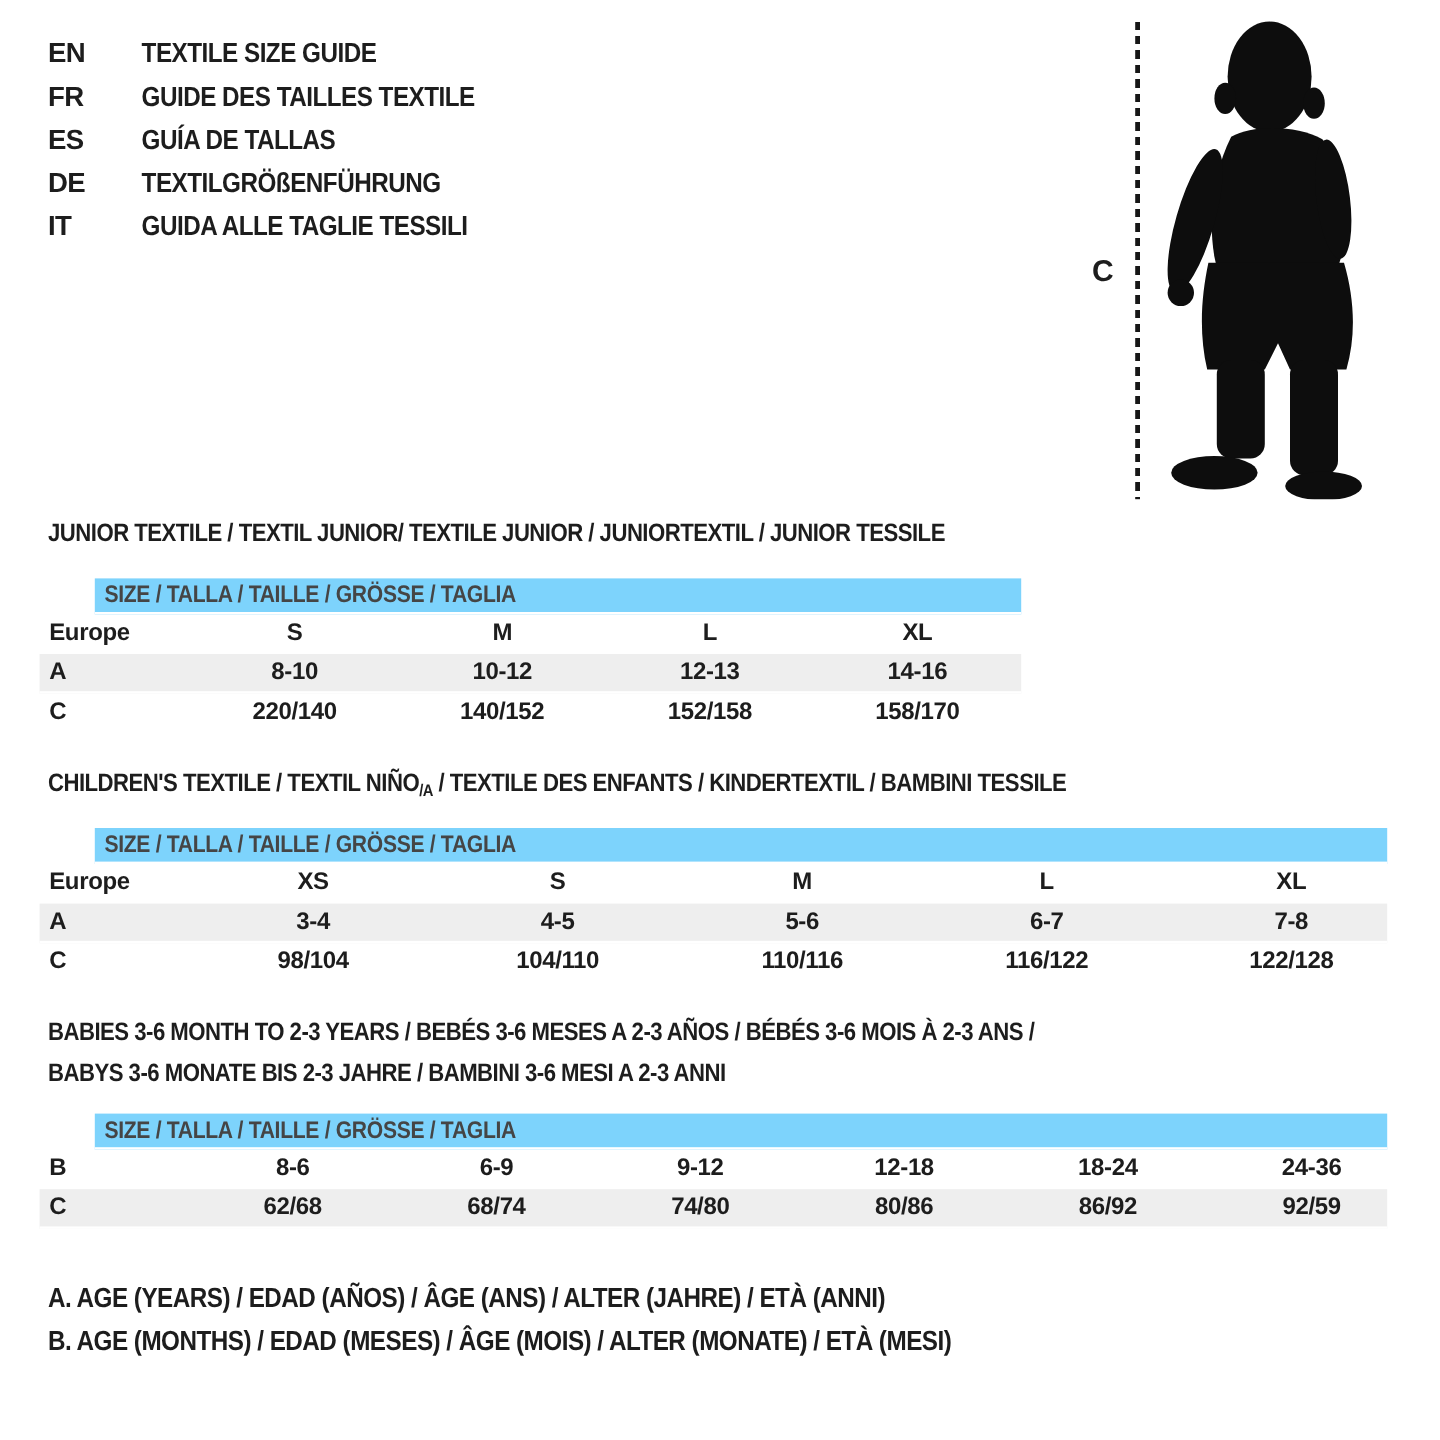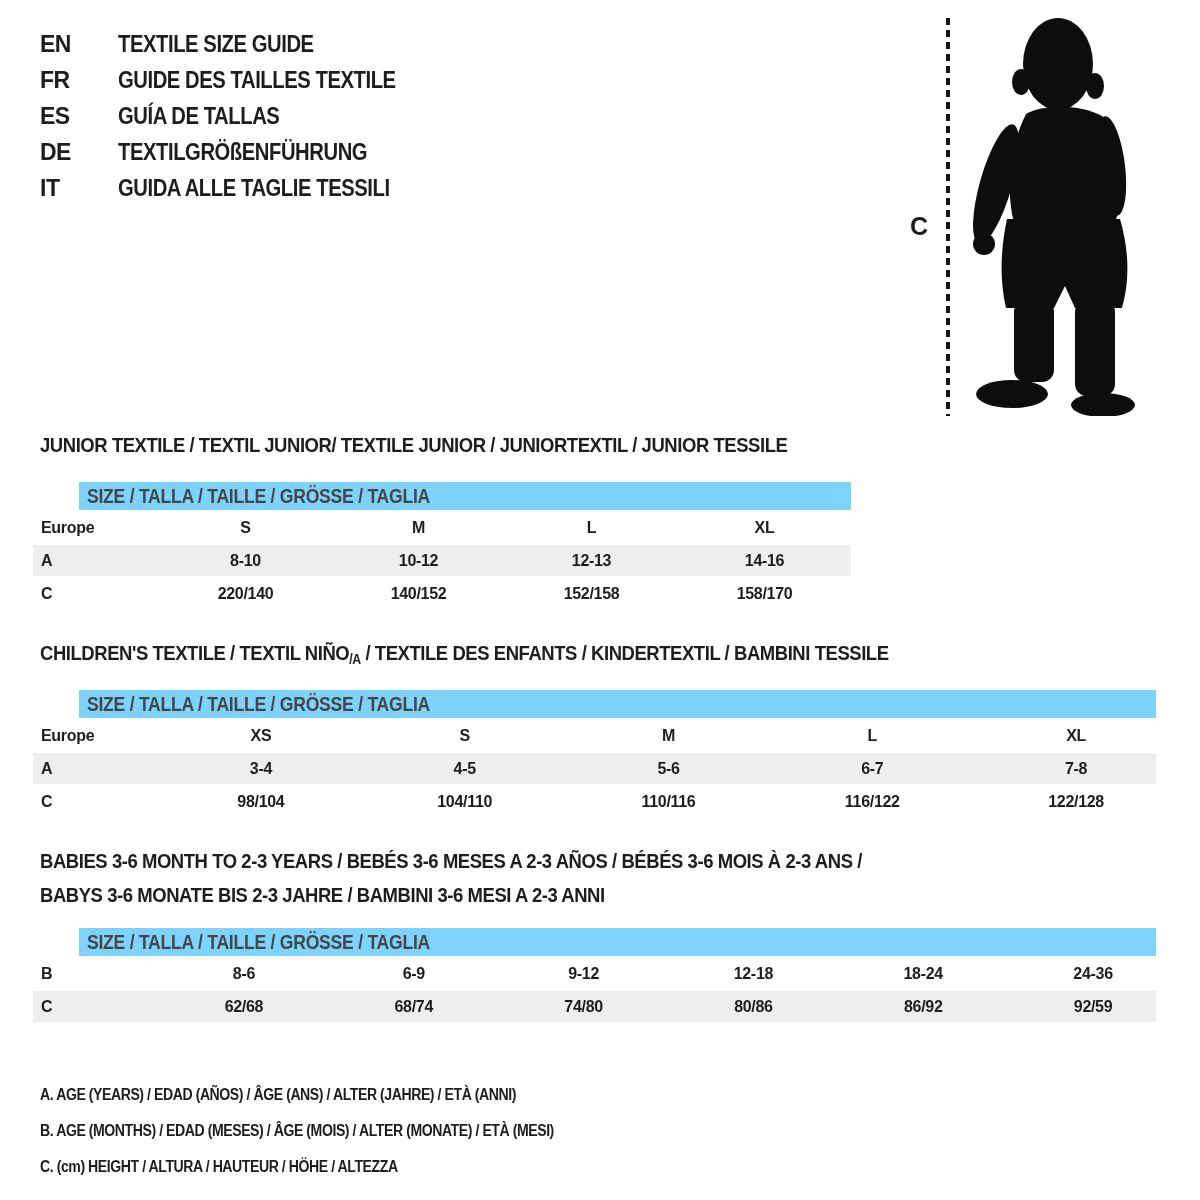--- a/index.html
+++ b/index.html
@@ -32,27 +32,27 @@
   
   .sec-title{position:absolute;left:40px;font-size:21px;font-weight:700;letter-spacing:-0.5px;line-height:1;white-space:nowrap;}
   .sub{font-size:14px;vertical-align:-4px;}
   
   .table{position:absolute;left:33px;}
   .size-bar{
     height:28px;background:#7dd3fc;border-bottom:2px solid #ffffff;
     display:flex;align-items:center;padding-left:8px;
     font-size:20px;font-weight:700;color:#454545;letter-spacing:-0.3px;margin-left:46px;
   }
-  .trow{display:flex;align-items:center;height:31px;font-size:16px;font-weight:700;letter-spacing:-0.3px;border-bottom:2px solid #ffffff;}
+  .trow{display:flex;align-items:center;height:31px;font-size:20px;font-weight:700;letter-spacing:-0.3px;border-bottom:2px solid #ffffff;}
   .trow.alt{background:#eeeeee;}
   .rlabel{width:118px;padding-left:8px;flex:none;text-align:left;}
   .cell{flex:1;text-align:center;}
   
   .legend{position:absolute;left:40px;top:1068px;}
-  .legend-line{height:36px;display:flex;align-items:flex-end;font-size:16px;font-weight:700;letter-spacing:-0.5px;}
+  .legend-line{height:36px;display:flex;align-items:flex-start;font-size:23px;font-weight:700;letter-spacing:-0.5px;}
 </style>
 </head>
 <body>
 
 <div class="page">
 
   <div class="lang-block">
     <div class="lang-row">
       <span class="lang-code">EN</span>
       <span class="condensed">TEXTILE SIZE GUIDE</span>
@@ -187,18 +187,15 @@
     </div>
   </div>
 
   <div class="legend">
     <div class="legend-line">
       <span class="condensed">A. AGE (YEARS) / EDAD (AÑOS) / ÂGE (ANS) / ALTER (JAHRE) / ETÀ (ANNI)</span>
     </div>
     <div class="legend-line">
       <span class="condensed">B. AGE (MONTHS) / EDAD (MESES) / ÂGE (MOIS) / ALTER (MONATE) / ETÀ (MESI)</span>
     </div>
-    <div class="legend-line">
-      <span class="condensed">C. (cm) HEIGHT / ALTURA / HAUTEUR / HÖHE / ALTEZZA</span>
-    </div>
   </div>
 
 </div>
 
 </body></html>

